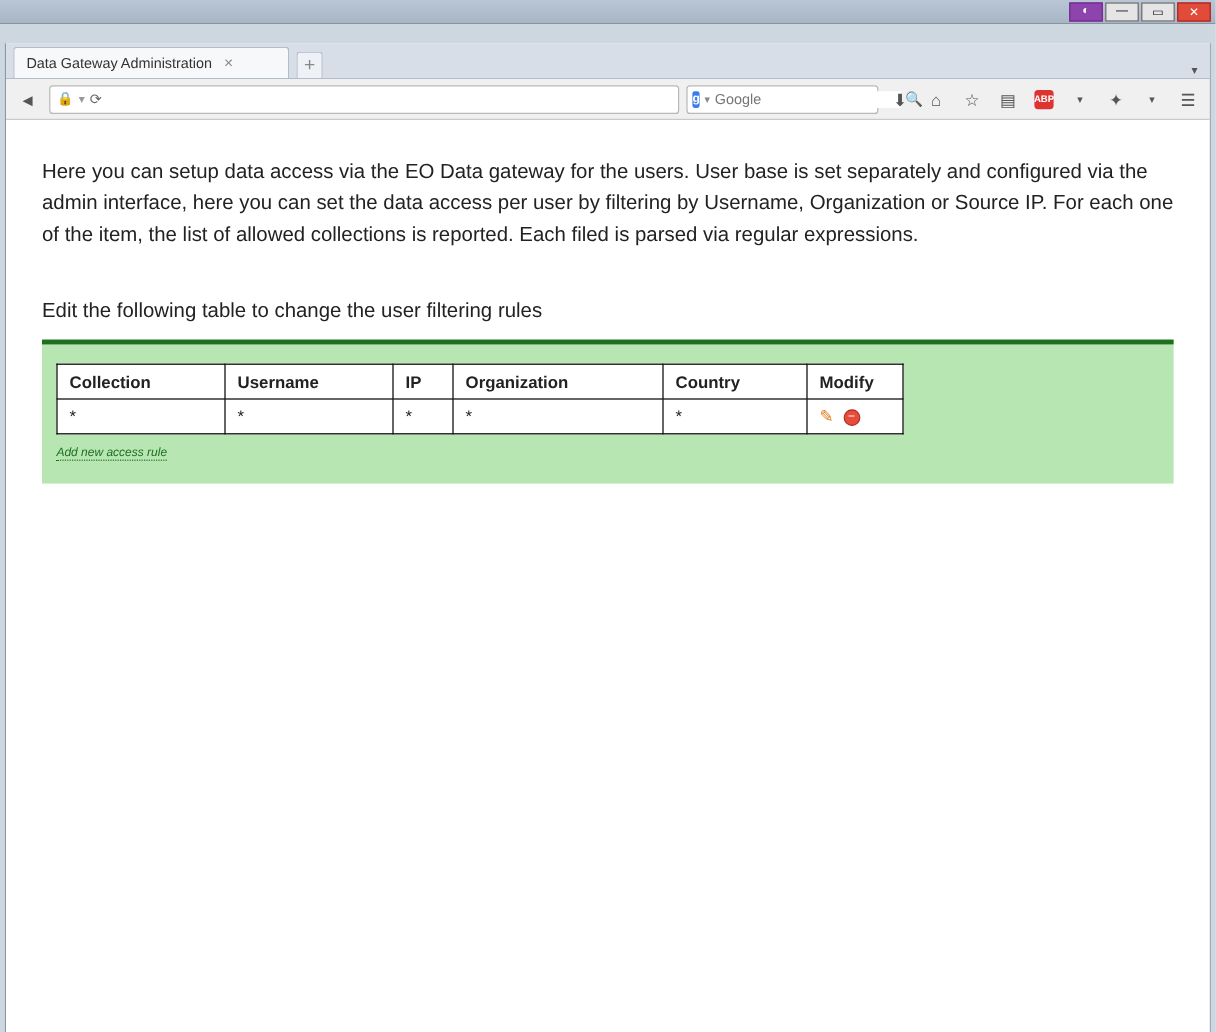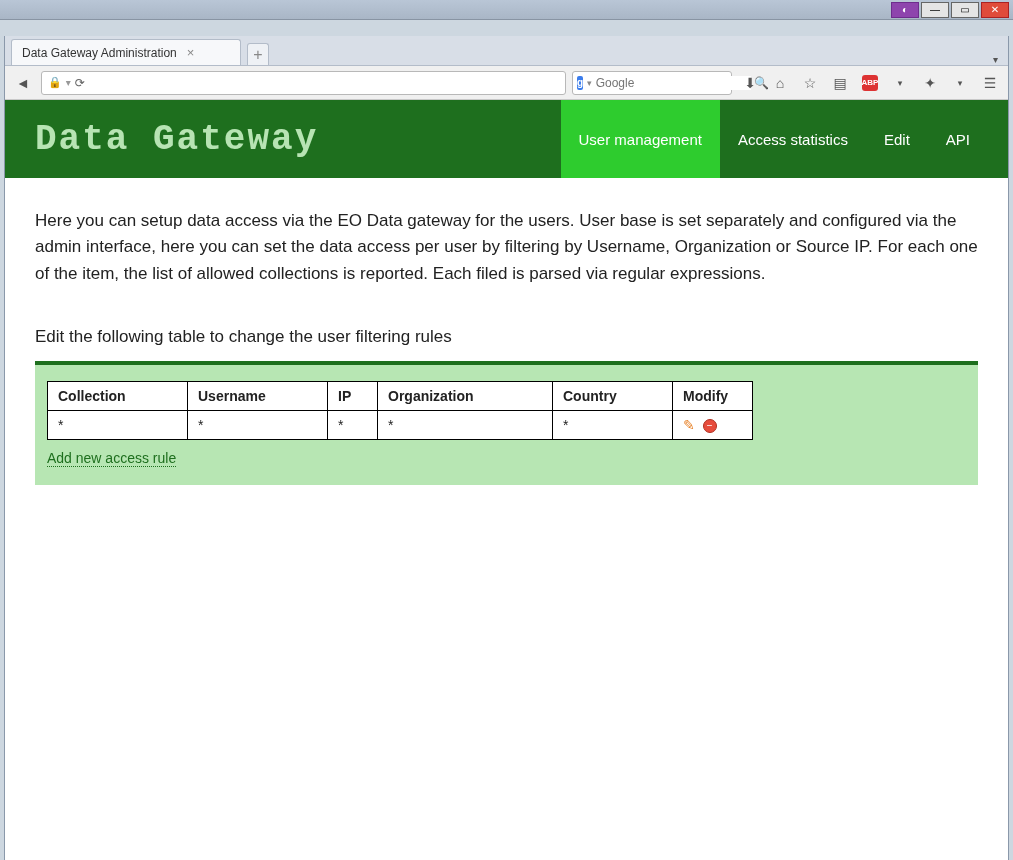--- a/index.html
+++ b/index.html
@@ -41,21 +41,21 @@
   .content { padding: 30px 30px 62px 30px; color:#222;}
   .intro { font-size:17px; line-height:1.55; margin-bottom:40px;}
   .subhead { font-size:17px; margin-bottom:14px;}
   .table-panel { background:#b7e6b3; padding:16px 12px 18px 12px; border-top:4px solid #1e6f1e;}
   table { border-collapse:collapse; background:#fff; }
   th, td { border:1px solid #000; padding:6px 10px; font-size:14px; text-align:left; font-weight:normal;}
   th { font-weight:700;}
   .col-collection{width:140px;} .col-user{width:140px;} .col-ip{width:50px;} .col-org{width:175px;} .col-country{width:120px;} .col-modify{width:80px;}
   .edit-icon{color:#e67e22; font-size:14px; margin-right:4px; cursor:pointer;}
   .delete-icon{width:14px;height:14px;background:#e74c3c;border:1px solid #b03020;border-radius:50%;display:inline-flex;align-items:center;justify-content:center;color:#fff;font-size:10px;line-height:1;cursor:pointer; vertical-align:middle;}
-  .add-link { display:inline-block; margin-top:10px; color:#1e6f1e; font-size:14px; border-bottom:1px dotted #1e6f1e; cursor:pointer;}
+  .add-link { display:inline-block; margin-top:10px; color:#1e6f1e; font-size:10px; border-bottom:1px dotted #1e6f1e; cursor:pointer;font-style:italic;}
   .footer { background:#2a2a2a; color:#d7d7d7; padding:24px 40px; font-size:15px; min-height:260px;}
   .footer span.gap { display:inline-block; width:20px;}
 </style>
 </head>
 <body>
 
 <div class="window-titlebar">
   <div class="win-btn purple">◐</div>
   <div class="win-btn">—</div>
   <div class="win-btn">▭</div>
@@ -93,29 +93,20 @@
     <div class="tb-btn">
         <span class="abp">ABP</span>
       </div>
     <div class="tb-btn" style="font-size:9px">▾</div>
     <div class="tb-btn">✦</div>
     <div class="tb-btn" style="font-size:9px">▾</div>
     <div class="tb-btn">☰</div>
   </div>
 
   <div class="page">
-    <div class="header-bar">
-      <div class="brand">Data Gateway</div>
-      <div class="nav">
-        <a class="active">User management</a>
-        <a>Access statistics</a>
-        <a>Edit</a>
-        <a>API</a>
-      </div>
-    </div>
 
     <div class="content">
       <p class="intro">Here you can setup data access via the EO Data gateway for the users. User base is set separately and configured via the admin interface, here you can set the data access per user by filtering by Username, Organization or Source IP. For each one of the item, the list of allowed collections is reported. Each filed is parsed via regular expressions.</p>
       <p class="subhead">Edit the following table to change the user filtering rules</p>
       <div class="table-panel">
         <table>
           <thead>
             <tr>
               <th class="col-collection">Collection</th>
               <th class="col-user">Username</th>

